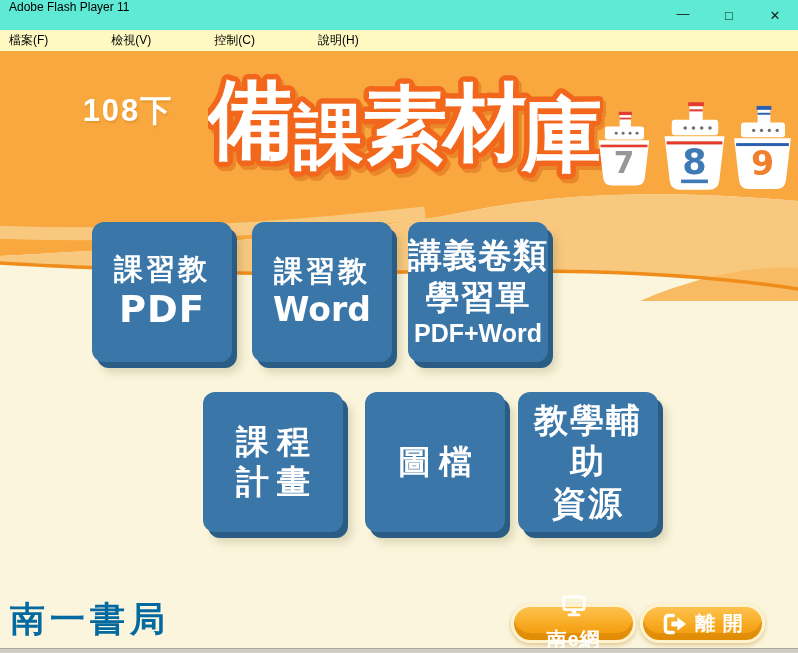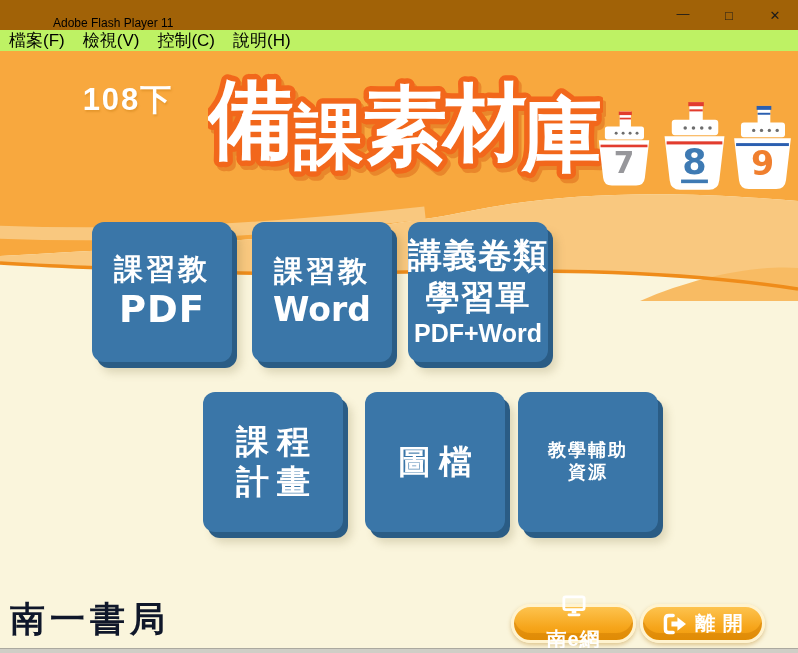--- a/index.html
+++ b/index.html
@@ -1,33 +1,33 @@
 <!DOCTYPE html>
 <html><head>
 <meta charset="utf-8">
 <style>
   * { margin:0; padding:0; box-sizing:border-box; }
   html,body { width:798px; height:653px; overflow:hidden;
     font-family:"Liberation Sans","DejaVu Sans",sans-serif; background:#ffffff; }
 
   
-  .titlebar { height:30px; background:#a16207; display:flex; align-items:flex-end;padding-left:44px; }
+  .titlebar { height:30px; background:#5eead4; display:flex; align-items:flex-start; }
   .title-text { flex:1; font-size:12px; color:#000; padding-left:9px; }
   .win-controls { display:flex; height:30px; }
   .win-btn { width:46px; height:30px; display:flex; align-items:center; justify-content:center;
     font-size:13px; color:#1a1a1a; cursor:pointer; }
   .win-btn.min span { position:relative; top:-2px; }
-  .menubar { height:21px; background:#bef264; display:flex; align-items:center; font-size:17px; color:#000; }
+  .menubar { height:21px; background:#fef9c3; display:flex; align-items:center; font-size:12px; color:#000;gap:45px; }
   .menu-item { padding:2px 9px; cursor:pointer; }
 
   
   .stage { position:relative; width:798px; height:597px; background:#faf5dc; overflow:hidden; }
   .header-svg { position:absolute; top:0; left:0; display:block; }
 
-  .semester { position:absolute; left:48px; top:28px; width:160px; text-align:center;
+  .semester { position:absolute; left:48px; top:39px; width:160px; text-align:center;
     color:#ffffff; font-size:31px; font-weight:bold; letter-spacing:2px;
     text-shadow:1px 2px 2px rgba(195,120,15,.35); }
   .subject-pill { position:absolute; left:30px; top:78px; width:186px; height:49px;
     background:#ffffff; border-radius:26px; display:flex; align-items:center; justify-content:center;
     color:#f5a345; font-weight:bold; font-size:30px; letter-spacing:3px;
     box-shadow:0 3px 5px rgba(190,130,40,.28); }
 
   .title-wrap { position:absolute; left:208px; top:6px;
     filter:drop-shadow(3px 4px 0 rgba(216,96,20,.45)); }
   .tchar { font-family:"DejaVu Sans","Liberation Sans",sans-serif; font-weight:bold;
@@ -41,25 +41,25 @@
   .big-btn { position:absolute; width:140px; height:140px; background:#3a76a8; border-radius:12px;
     box-shadow:5px 6px 0 #2a5c85, 9px 11px 8px rgba(120,105,55,.22);
     display:flex; flex-direction:column; align-items:center; justify-content:center;
     color:#ffffff; font-weight:bold; text-align:center; cursor:pointer; line-height:1.22; }
   .t-cjk30 { font-size:29px; letter-spacing:3px; }
   .t-lat38 { font-size:37px; font-family:"DejaVu Sans","Liberation Sans",sans-serif; letter-spacing:1px; }
   .t-lat34 { font-size:33px; font-family:"DejaVu Sans","Liberation Sans",sans-serif; }
   .t-cjk25 { font-size:34px; letter-spacing:1px; }
   .t-lat25 { font-size:25px; font-family:Liberation Sans, sans-serif; }
   .t-cjk40 { font-size:33px; letter-spacing:8px; text-indent:8px; }
-  .t-cjk28 { font-size:18px; letter-spacing:2px; }
+  .t-cjk28 { font-size:34px; letter-spacing:2px; }
 
   
   .logo { position:absolute; left:10px; top:545px; font-family:"DejaVu Serif","Liberation Serif",serif;
-    font-weight:bold; font-size:35px; color:#0f172a; letter-spacing:5px; }
+    font-weight:bold; font-size:35px; color:#0369a1; letter-spacing:5px; }
   .pill-btn { position:absolute; top:553px; width:125px; height:39px; border-radius:21px;
     background:linear-gradient(#fdc34e,#f6a51b 62%,#f09a08);
     border:3px solid #fff3cf;
     box-shadow:0 2px 4px rgba(180,125,25,.4), inset 0 -7px 0 rgba(202,118,0,.42);
     display:flex; align-items:center; justify-content:center; gap:8px;
     color:#ffffff; font-weight:bold; font-size:20px; letter-spacing:1px; cursor:pointer; }
   .pill-btn .icon { display:flex; align-items:center; }
 
   .bottom-strip { height:5px; background:#cfcec6; border-top:1px solid #aba99f; }
 </style>

